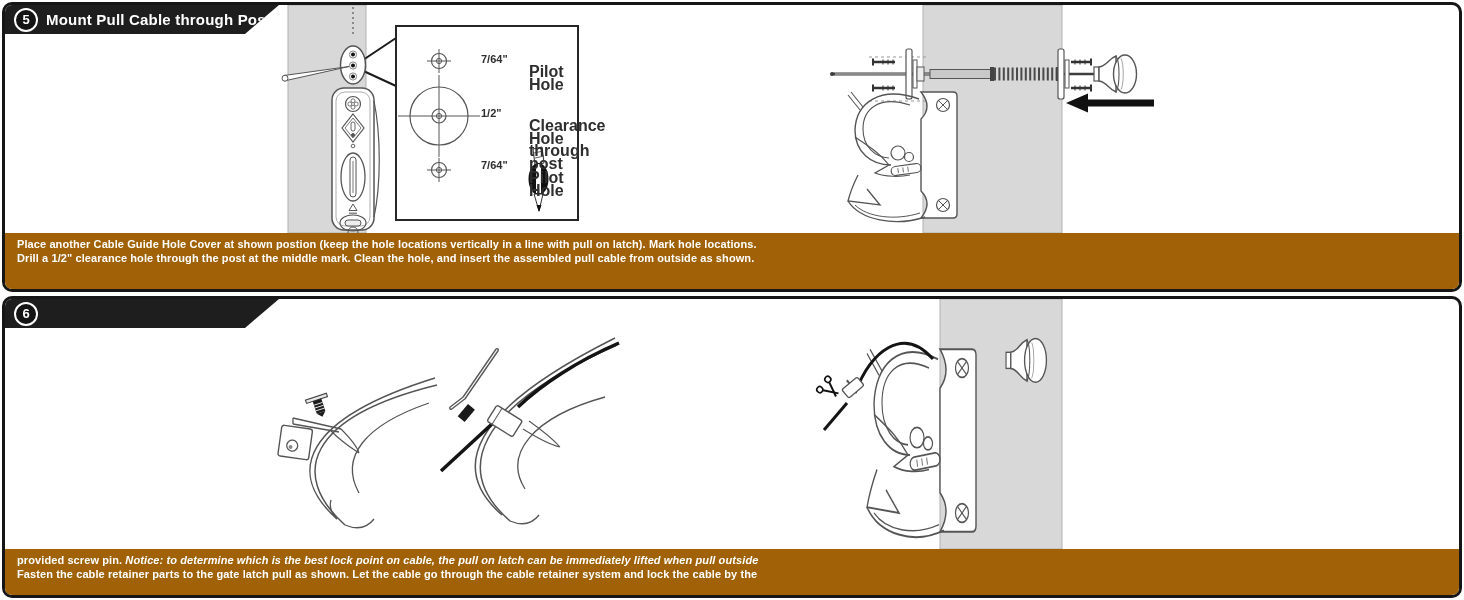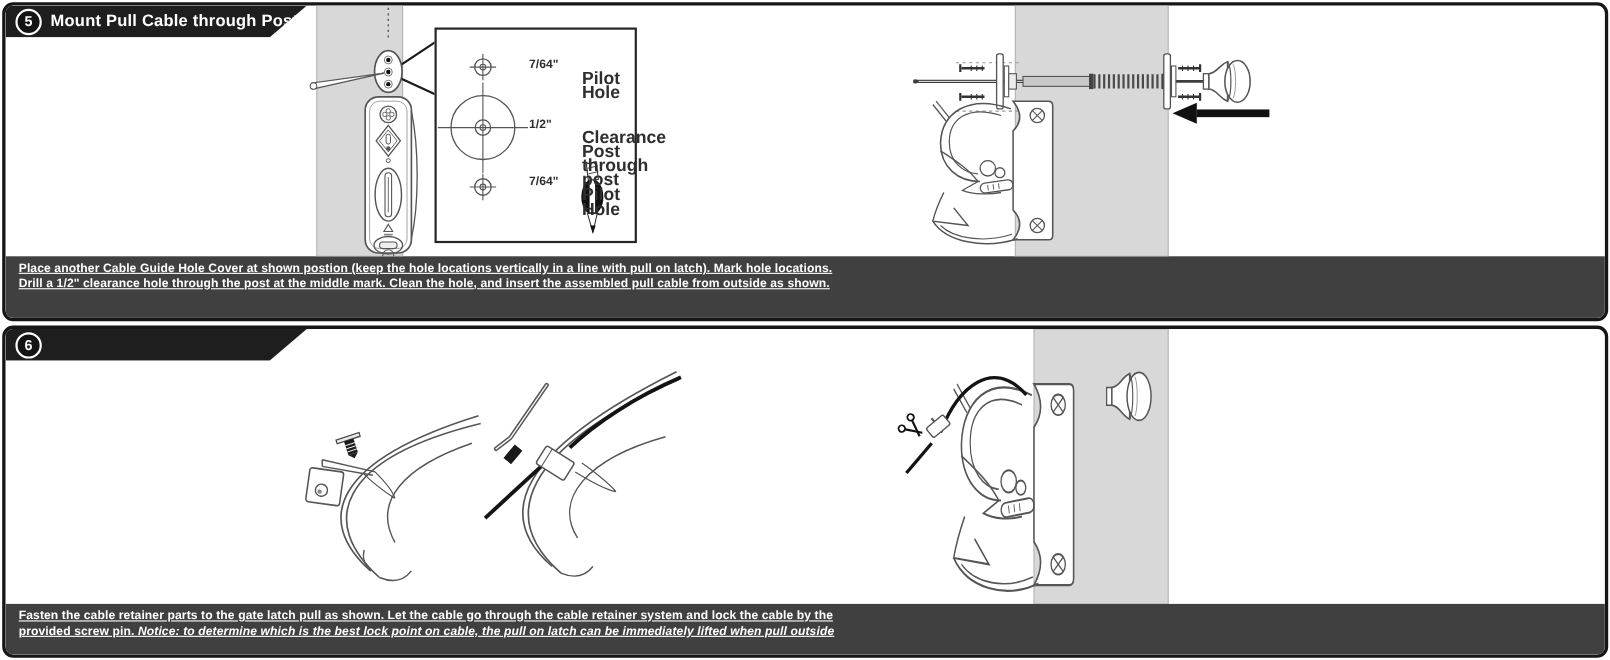--- a/index.html
+++ b/index.html
@@ -9,21 +9,21 @@
   #panel6{top:296px;height:296px;}
   .banner{position:absolute;top:0;left:0;height:29px;width:274px;background:#1e1e1e;display:flex;align-items:center;z-index:6;
           clip-path:polygon(0 0,100% 0,calc(100% - 34px) 100%,0 100%);}
   .badge{width:20px;height:20px;border-radius:50%;background:#141414;border:2px solid #fff;color:#fff;font-weight:bold;
          font-size:13px;display:flex;align-items:center;justify-content:center;margin-left:9px;flex:none;}
   .bannertitle{color:#fff;font-weight:bold;font-size:15px;margin-left:8px;letter-spacing:.2px;white-space:nowrap;}
   .diagram{position:relative;width:100%;}
   #panel5 .diagram{height:228px;}
   #panel6 .diagram{height:250px;}
   .diagram > svg{position:absolute;left:0;top:0;}
-  .instrbar{flex:1;background:#404040;color:#fff;padding:5px 12px 4px;font-size:11px;line-height:13.6px;font-weight:600;letter-spacing:.1px;overflow:hidden;text-decoration:underline;}
+  .instrbar{flex:1;background:#a16207;color:#fff;padding:5px 12px 4px;font-size:11px;line-height:13.6px;font-weight:600;letter-spacing:.1px;overflow:hidden;}
   .instrbar .it{font-style:italic;}
   .detailbox{position:absolute;left:390px;top:20px;width:180px;height:192px;border:2px solid #262626;background:#fff;z-index:5;}
   .detailbox svg{position:absolute;left:0;top:0;}
   .holelabel{position:absolute;left:84px;color:#2e2e2e;}
   .holelabel .hsize{font-weight:700;font-size:11px;margin-bottom:1px;}
   .holelabel .hline{font-weight:600;font-size:16px;line-height:12.5px;margin-left:48px;}
   #hl1{top:26px;} #hl2{top:80px;} #hl3{top:132px;}
 </style>
 </head>
 <body>
@@ -215,21 +215,21 @@
           </g>
         </svg>
         <div class="holelabel" id="hl1">
           <div class="hsize">7/64"</div>
           <div class="hline">Pilot</div>
           <div class="hline">Hole</div>
         </div>
         <div class="holelabel" id="hl2">
           <div class="hsize">1/2"</div>
           <div class="hline">Clearance</div>
-          <div class="hline">Post through post</div>
+          <div class="hline">Hole through post</div>
         </div>
         <div class="holelabel" id="hl3">
           <div class="hsize">7/64"</div>
           <div class="hline">Pilot</div>
           <div class="hline">Hole</div>
         </div>
       </div>
     </div>
 
     <div class="instrbar">
@@ -303,17 +303,17 @@
           <path d="M-2,-3 L12,4" stroke-width="2"></path>
           <path d="M-2,7 L12,0" stroke-width="2"></path>
           <circle cx="-5" cy="-4.5" r="3" stroke-width="1.6"></circle>
           <circle cx="-5" cy="8.5" r="3" stroke-width="1.6"></circle>
         </g>
         <use href="#knob" transform="translate(-33.5,-18) scale(0.95,1.15)"></use>
       </svg>
     </div>
 
     <div class="instrbar">
+      <div><span>provided screw pin. </span><span class="it">Notice: to determine which is the best lock point on cable, the pull on latch can be immediately lifted when pull outside</span></div>
       <div>Fasten the cable retainer parts to the gate latch pull as shown. Let the cable go through the cable retainer system and lock the cable by the</div>
-      <div><span>provided screw pin. </span><span class="it">Notice: to determine which is the best lock point on cable, the pull on latch can be immediately lifted when pull outside</span></div>
     </div>
   </section>
 </div>
 
 </body></html>

